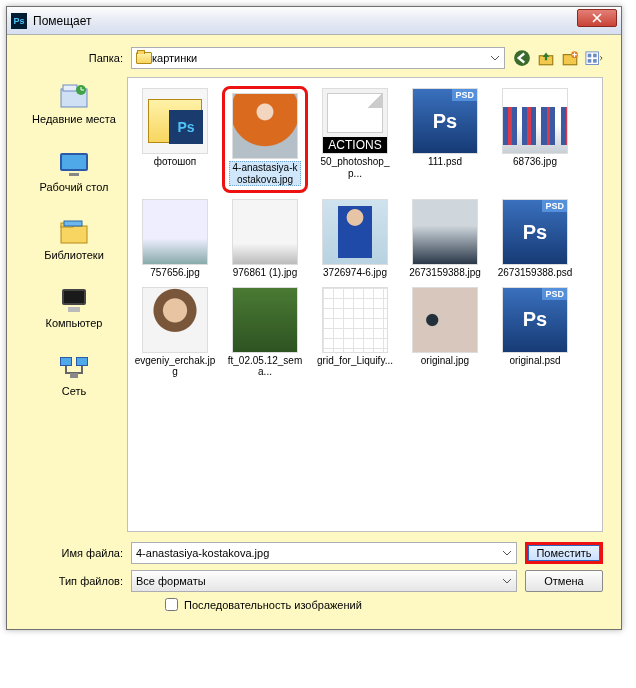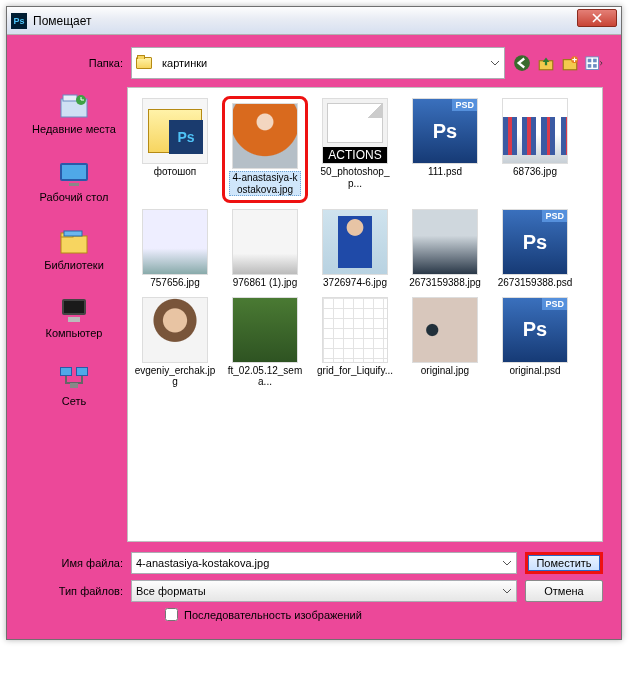--- a/index.html
+++ b/index.html
@@ -3,24 +3,24 @@
 <meta charset="utf-8">
 <style>
 * { margin:0; padding:0; box-sizing:border-box; font-family:"Segoe UI",Tahoma,sans-serif; font-size:11px; }
 body { background:#fff; width:636px; height:688px; overflow:hidden; }
 .window { width:616px; height:auto; margin:6px; border:1px solid #707070; background:#f0f0f0; box-shadow:0 0 6px rgba(0,0,0,.3); }
 .titlebar { height:28px; background:linear-gradient(#fdfdfd,#e8ecf4 45%,#d6dff0); border-bottom:1px solid #b0b0b0; display:flex; align-items:center; padding:0 4px; position:relative; }
 .titlebar .ps-icon { width:16px; height:16px; background:#001d33; color:#4fc3f7; font-weight:bold; font-size:9px; display:flex; align-items:center; justify-content:center; margin-right:6px; }
 .titlebar .title { font-size:12px; color:#000; }
 .close-btn { position:absolute; right:4px; top:2px; width:40px; height:18px; background:linear-gradient(#e47f76,#c84436); border:1px solid #8a2a1e; border-radius:2px; display:flex; align-items:center; justify-content:center; }
 .close-btn svg { width:10px; height:10px; }
-.body { padding:12px 18px 18px 18px; background:#ec4899; }
+.body { padding:12px 18px 18px 18px; background:#fef9c3; }
 .folder-row { display:flex; align-items:center; gap:8px; margin-bottom:8px; }
 .folder-row .lbl { width:98px; text-align:right; }
-.folder-input { flex:1; height:32px; border:1px solid #abadb3; background:#fff; display:flex; align-items:center; padding:0 4px; gap:10px; }
+.folder-input { flex:1; height:22px; border:1px solid #abadb3; background:#fff; display:flex; align-items:center; padding:0 4px; gap:0; }
 .folder-input .folder-glyph { width:16px; height:12px; background:linear-gradient(#fff2a8,#f7d560); border:1px solid #b58a14; border-radius:1px; position:relative; }
 .folder-input .folder-glyph::before { content:""; position:absolute; top:-3px; left:0; width:6px; height:3px; background:#f7d560; border:1px solid #b58a14; border-bottom:none; border-radius:1px 1px 0 0; }
 .dd-arrow { width:10px; height:10px; }
 .tool-icons { display:flex; gap:6px; align-items:center; }
 .tool-icons .ico { width:18px; height:18px; display:flex; align-items:center; justify-content:center; }
 .main { display:flex; gap:4px; }
 .sidebar { width:98px; display:flex; flex-direction:column; align-items:center; gap:24px; padding-top:4px; }
 .side-item { display:flex; flex-direction:column; align-items:center; gap:2px; text-align:center; cursor:default; }
 .side-item .sicon { width:34px; height:30px; }
 .files { flex:1; background:#fff; border:1px solid #c0c0c0; height:455px; overflow:auto; padding:6px 2px; }

